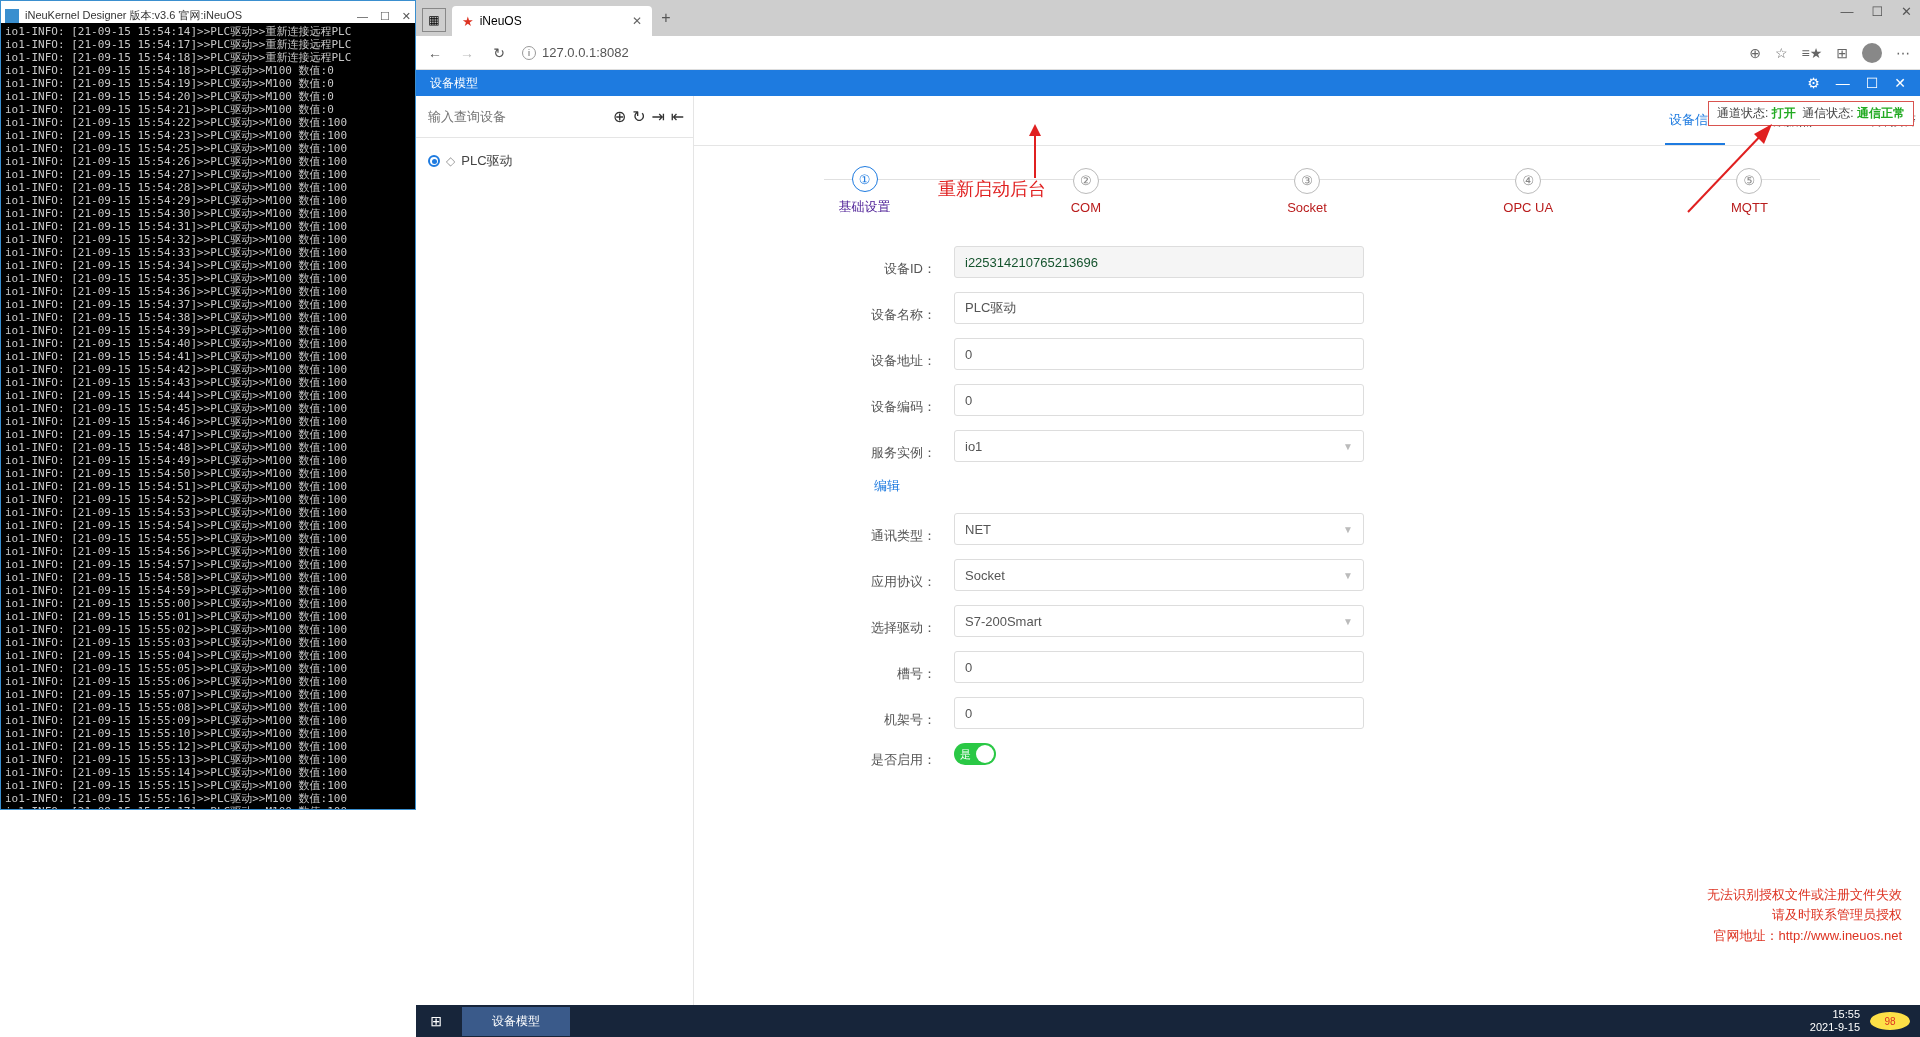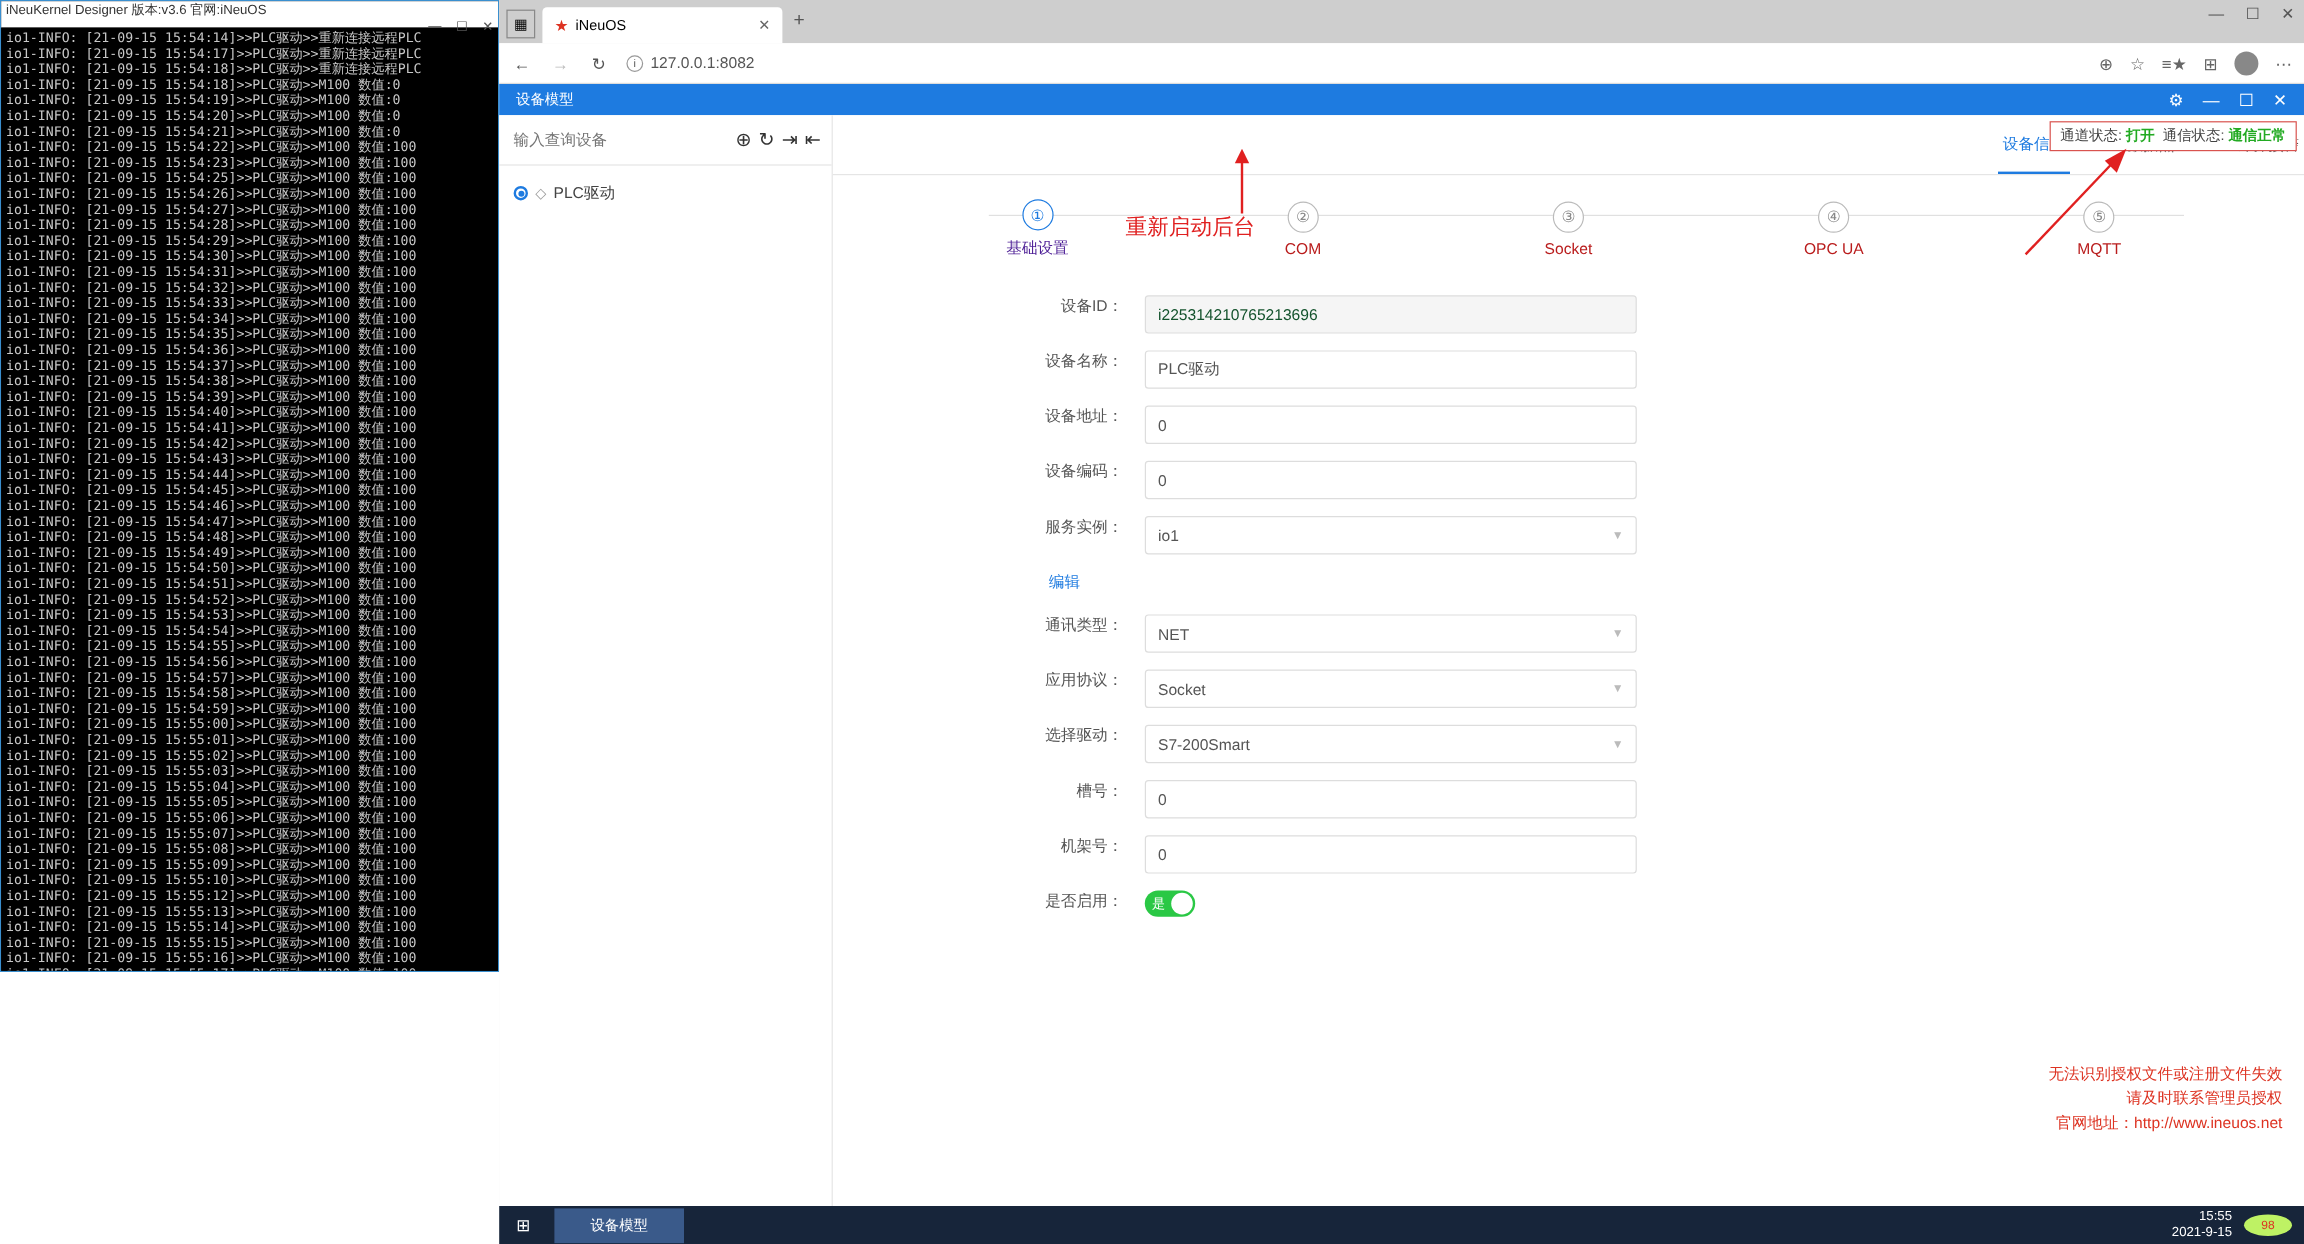--- a/index.html
+++ b/index.html
@@ -1,20 +1,20 @@
 <!DOCTYPE html>
 <html><head>
 <meta charset="utf-8">
 <style>
 * { margin: 0; padding: 0; box-sizing: border-box; font-family: "Microsoft YaHei", Arial, sans-serif; }
 body { width: 1920px; height: 1037px; overflow: hidden; background: #fff; position: relative; }
 
 
 .terminal-window { position: absolute; left: 0; top: 0; width: 416px; height: 810px; background: #000; border: 1px solid #3a8fcf; }
-.terminal-titlebar { height: 22px; background: #fff; display: flex; align-items: flex-start; padding: 0 4px; font-size: 11px; color: #333; flex-direction: column; }
+.terminal-titlebar { height: 22px; background: #fff; display: flex; align-items: flex-end; padding: 0 4px; font-size: 11px; color: #333; }
 .terminal-titlebar .ticon { width: 14px; height: 14px; background: #3a8fcf; margin-right: 6px; display: inline-block; }
 .terminal-titlebar .tbtns { margin-left: auto; display: flex; gap: 12px; font-size: 11px; color: #555; }
 .terminal-body { padding: 2px 4px; font-family: Consolas, monospace; font-size: 11px; line-height: 13px; color: #c8c8c8; background: #000; height: calc(100% - 22px); overflow: hidden; white-space: pre; }
 
 
 .browser { position: absolute; left: 416px; top: 0; right: 0; height: 100%; display: flex; flex-direction: column; background: #f3f3f3; }
 .browser-controls { position: absolute; right: 8px; top: 4px; display: flex; gap: 18px; font-size: 13px; color: #555; }
 .tab-strip { height: 36px; background: #cecece; display: flex; align-items: flex-end; padding-left: 6px; }
 .tab-strip .newtab-square { width: 24px; height: 24px; border: 1px solid #888; display:flex;align-items:center;justify-content:center;margin:0 6px 4px 0; font-size:12px;}
 .tab { background: #fff; border-radius: 4px 4px 0 0; height: 30px; display: flex; align-items: center; padding: 0 10px; font-size: 12px; gap: 6px; min-width: 200px; }
@@ -59,21 +59,21 @@
 .steps { display: flex; padding: 20px 60px 10px; align-items: center; }
 .step { flex: 1; display: flex; flex-direction: column; align-items: center; gap: 6px; position: relative; }
 .step .circle { width: 26px; height: 26px; border: 1px solid #bbb; border-radius: 50%; display: flex; align-items: center; justify-content: center; font-size: 13px; color: #888; background:#fff; z-index:1;}
 .step.active .circle { border-color: #1e7be0; color: #1e7be0; }
 .step .label { font-size: 13px; color: #b91c1c; }
 .step.active .label { color: #4c1d95; }
 .step-line { position:absolute; top: 33px; left: 130px; right: 100px; height:1px; background:#e0e0e0; z-index:0;}
 
 
 .form { padding: 20px 60px; position: relative; }
-.form-row { display: flex; align-items: flex-start; margin-bottom: 14px; }
+.form-row { display: flex; align-items: flex-end; margin-bottom: 14px; }
 .form-row .flabel { width: 200px; text-align: right; padding-right: 18px; font-size: 13px; color: #555; }
 .form-row .fcontrol { width: 410px; }
 .form-row input[type=text] { width: 100%; height: 32px; border: 1px solid #ddd; border-radius: 3px; padding: 0 10px; font-size: 13px; color: #555; }
 .form-row input[readonly] { background: #f5f5f5; color: #14532d; }
 .form-row .select { width: 100%; height: 32px; border: 1px solid #ddd; border-radius: 3px; padding: 0 10px; font-size: 13px; color: #555; display:flex;align-items:center;justify-content:space-between;}
 .form-row .select .arrow { color: #bbb; font-size: 10px; }
 .edit-link { color: #1e7be0; font-size: 13px; margin-left: 120px; margin-bottom: 18px; display:inline-block; cursor:pointer;}
 .toggle { width: 42px; height: 22px; background: #2ac845; border-radius: 11px; position: relative; display:inline-flex;align-items:center;}
 .toggle .knob { width: 18px; height: 18px; background: #fff; border-radius: 50%; position: absolute; right: 2px; }
 .toggle .txt { color:#fff;font-size:11px;position:absolute;left:6px;}
@@ -84,21 +84,21 @@
 
 .license-warn { position: absolute; right: 18px; bottom: 90px; text-align: right; font-size: 13px; color: #d32; line-height: 1.6; }
 .license-warn a { color: #d32; text-decoration: none; }
 
 
 .taskbar { position: absolute; left: 416px; bottom: 0; right: 0; height: 32px; background: #17253a; display: flex; align-items: center; color: #fff; font-size: 12px; }
 .taskbar .start { width: 40px; text-align: center; font-size: 14px; }
 .taskbar .task { background: #3a5a8a; padding: 6px 30px; margin-left: 6px; }
 .taskbar .tray { margin-left: auto; display: flex; align-items: center; gap: 10px; padding-right: 10px; }
 .taskbar .clock { text-align: right; line-height: 1.2; font-size: 11px; }
-.taskbar .badge { background:#bef264;color:#d32;border-radius:50%;width:40px;height:18px;display:flex;align-items:center;justify-content:center;font-size:10px;}
+.taskbar .badge { background:#fde047;color:#d32;border-radius:50%;width:40px;height:18px;display:flex;align-items:center;justify-content:center;font-size:10px;}
 .content-scroll { position:absolute; bottom:2px; left:0; right:0; height:14px; display:flex; }
 .content-scroll .thumb{ background:#c1c1c1; height:100%; width:260px; margin-left:6px;}
 .content-scroll .track{ flex:1;}
 .content-scroll .rarr{ width:14px;text-align:center;color:#888;font-size:10px;}
 </style>
 </head>
 <body>
 
 <div class="terminal-window">
   <div class="terminal-titlebar">

